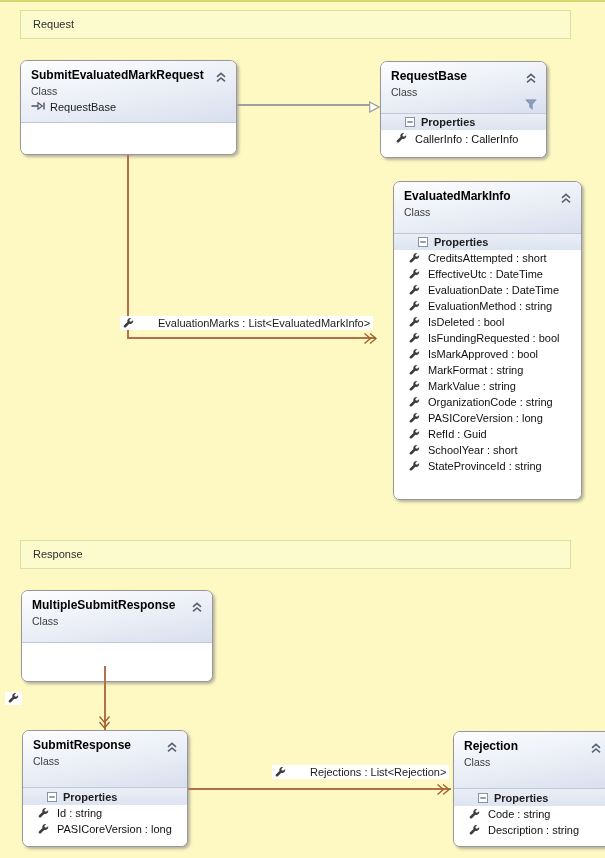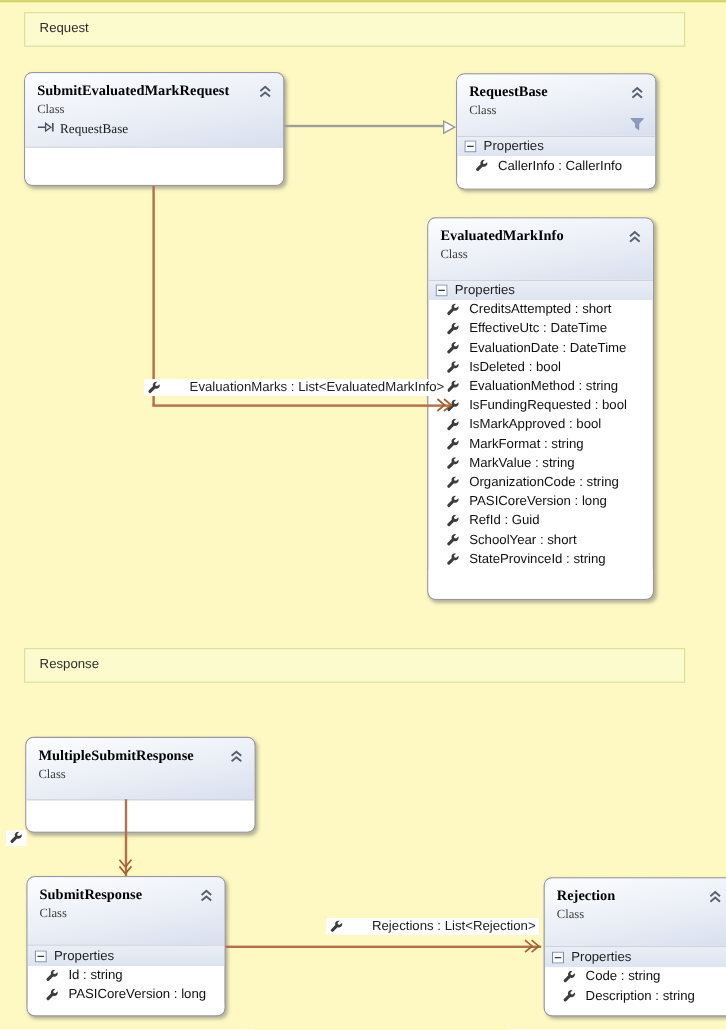--- a/index.html
+++ b/index.html
@@ -17,33 +17,32 @@
 
   .cbox {
     position:absolute; background:#fff; border:1px solid #97979d; border-radius:7px;
     box-shadow:2px 2px 3px rgba(110,110,110,.5);
     display:flex; flex-direction:column; overflow:hidden;
   }
   .cbox-header {
     position:relative; flex:none;
     background:linear-gradient(170deg,#fcfdfe 0%, #eaeef6 55%, #d8dfee 100%);
     padding:7px 10px 0 10px;
-    font-family:Liberation Serif, serif;
   }
   .cbox-title { font-size:12px; font-weight:bold; color:#000; white-space:nowrap; }
   .cbox-kind { font-size:10.5px; color:#3c3c3c; margin-top:3px; }
   .collapse { position:absolute; top:8px; right:9px; width:12px; height:11px; cursor:pointer; }
   .base-row { display:flex; align-items:center; gap:5px; margin-top:4px; font-size:11px; color:#1a1a1a; }
   .filter-btn { position:absolute; right:9px; top:34px; width:12px; height:11px; cursor:pointer; }
 
   .body-sep { flex:1; border-top:1px solid #c2c8d5; background:#fff; }
   .props-header {
-    flex:none; display:flex; align-items:center; gap:6px; padding-left:6px;
+    flex:none; display:flex; align-items:center; gap:6px; padding-left:24px;
     background:linear-gradient(#eaeef6,#dde4f0); border-top:1px solid #c2c8d5;
-    font-size:11px; color:#1d1d1d;
+    font-size:11px; color:#1d1d1d;font-weight:bold;
   }
   .prop-row { flex:none; display:flex; align-items:center; gap:8px; padding-left:15px; font-size:11px; color:#101010; white-space:nowrap;text-align:right; }
   .filler { flex:1; background:#fff; }
   .wrench-ic { flex:none; width:11px; height:11px; }
   .expander { flex:none; width:10px; height:10px; cursor:pointer; }
 
   .conn { position:absolute; }
   .assoc-v { width:1.5px; background:#b1714b; }
   .assoc-h { height:1.5px; background:#b1714b; }
   .inherit-h { height:2px; background:#9e9e9e; }
@@ -106,21 +105,21 @@
     </div>
     <div class="prop-row" style="height:17px">
       <span class="wrench-ic"><svg width="11" height="11" viewBox="0 0 16 16">
             <path d="M14.6 3.1 a4.2 4.2 0 0 1 -5.4 5.3 l-4.9 4.9 a1.9 1.9 0 0 1 -2.7 -2.7 l4.9 -4.9 a4.2 4.2 0 0 1 5.3 -5.4 l-2.6 2.6 0.5 2 2 0.5 z" fill="#3d3d3d"></path>
           </svg></span>
       <span>CallerInfo : CallerInfo</span>
     </div>
     <div class="filler"></div>
   </div>
 
-  <div class="cbox" style="left:356px;top:181px;width:189px;height:319px">
+  <div class="cbox" style="left:393px;top:181px;width:189px;height:319px">
     <div class="cbox-header" style="height:51px">
       <div class="cbox-title">EvaluatedMarkInfo</div>
       <div class="cbox-kind">Class</div>
       <span class="collapse"><svg width="12" height="11" viewBox="0 0 12 11">
             <path d="M2 4.8 L6 1.4 L10 4.8" fill="none" stroke="#57606f" stroke-width="1.6"></path>
             <path d="M2 9.4 L6 6 L10 9.4" fill="none" stroke="#57606f" stroke-width="1.6"></path>
           </svg></span>
     </div>
     <div class="props-header" style="height:17px">
       <span class="expander"><svg width="10" height="10" viewBox="0 0 11 11">
@@ -144,27 +143,27 @@
     <div class="prop-row" style="height:16px">
         <span class="wrench-ic"><svg width="11" height="11" viewBox="0 0 16 16">
             <path d="M14.6 3.1 a4.2 4.2 0 0 1 -5.4 5.3 l-4.9 4.9 a1.9 1.9 0 0 1 -2.7 -2.7 l4.9 -4.9 a4.2 4.2 0 0 1 5.3 -5.4 l-2.6 2.6 0.5 2 2 0.5 z" fill="#3d3d3d"></path>
           </svg></span>
         <span>EvaluationDate : DateTime</span>
       </div>
     <div class="prop-row" style="height:16px">
         <span class="wrench-ic"><svg width="11" height="11" viewBox="0 0 16 16">
             <path d="M14.6 3.1 a4.2 4.2 0 0 1 -5.4 5.3 l-4.9 4.9 a1.9 1.9 0 0 1 -2.7 -2.7 l4.9 -4.9 a4.2 4.2 0 0 1 5.3 -5.4 l-2.6 2.6 0.5 2 2 0.5 z" fill="#3d3d3d"></path>
           </svg></span>
+        <span>EvaluationMethod : string</span>
+      </div>
+    <div class="prop-row" style="height:16px">
+        <span class="wrench-ic"><svg width="11" height="11" viewBox="0 0 16 16">
+            <path d="M14.6 3.1 a4.2 4.2 0 0 1 -5.4 5.3 l-4.9 4.9 a1.9 1.9 0 0 1 -2.7 -2.7 l4.9 -4.9 a4.2 4.2 0 0 1 5.3 -5.4 l-2.6 2.6 0.5 2 2 0.5 z" fill="#3d3d3d"></path>
+          </svg></span>
         <span>IsDeleted : bool</span>
-      </div>
-    <div class="prop-row" style="height:16px">
-        <span class="wrench-ic"><svg width="11" height="11" viewBox="0 0 16 16">
-            <path d="M14.6 3.1 a4.2 4.2 0 0 1 -5.4 5.3 l-4.9 4.9 a1.9 1.9 0 0 1 -2.7 -2.7 l4.9 -4.9 a4.2 4.2 0 0 1 5.3 -5.4 l-2.6 2.6 0.5 2 2 0.5 z" fill="#3d3d3d"></path>
-          </svg></span>
-        <span>EvaluationMethod : string</span>
       </div>
     <div class="prop-row" style="height:16px">
         <span class="wrench-ic"><svg width="11" height="11" viewBox="0 0 16 16">
             <path d="M14.6 3.1 a4.2 4.2 0 0 1 -5.4 5.3 l-4.9 4.9 a1.9 1.9 0 0 1 -2.7 -2.7 l4.9 -4.9 a4.2 4.2 0 0 1 5.3 -5.4 l-2.6 2.6 0.5 2 2 0.5 z" fill="#3d3d3d"></path>
           </svg></span>
         <span>IsFundingRequested : bool</span>
       </div>
     <div class="prop-row" style="height:16px">
         <span class="wrench-ic"><svg width="11" height="11" viewBox="0 0 16 16">
             <path d="M14.6 3.1 a4.2 4.2 0 0 1 -5.4 5.3 l-4.9 4.9 a1.9 1.9 0 0 1 -2.7 -2.7 l4.9 -4.9 a4.2 4.2 0 0 1 5.3 -5.4 l-2.6 2.6 0.5 2 2 0.5 z" fill="#3d3d3d"></path>
@@ -213,21 +212,21 @@
           </svg></span>
         <span>StateProvinceId : string</span>
       </div>
     <div class="filler"></div>
   </div>
 
   <div class="banner" style="top:540px">
     <span>Response</span>
   </div>
 
-  <div class="cbox" style="left:21px;top:614px;width:192px;height:80px">
+  <div class="cbox" style="left:21px;top:590px;width:192px;height:92px">
     <div class="cbox-header" style="height:51px">
       <div class="cbox-title">MultipleSubmitResponse</div>
       <div class="cbox-kind">Class</div>
       <span class="collapse"><svg width="12" height="11" viewBox="0 0 12 11">
             <path d="M2 4.8 L6 1.4 L10 4.8" fill="none" stroke="#57606f" stroke-width="1.6"></path>
             <path d="M2 9.4 L6 6 L10 9.4" fill="none" stroke="#57606f" stroke-width="1.6"></path>
           </svg></span>
     </div>
     <div class="body-sep"></div>
   </div>

